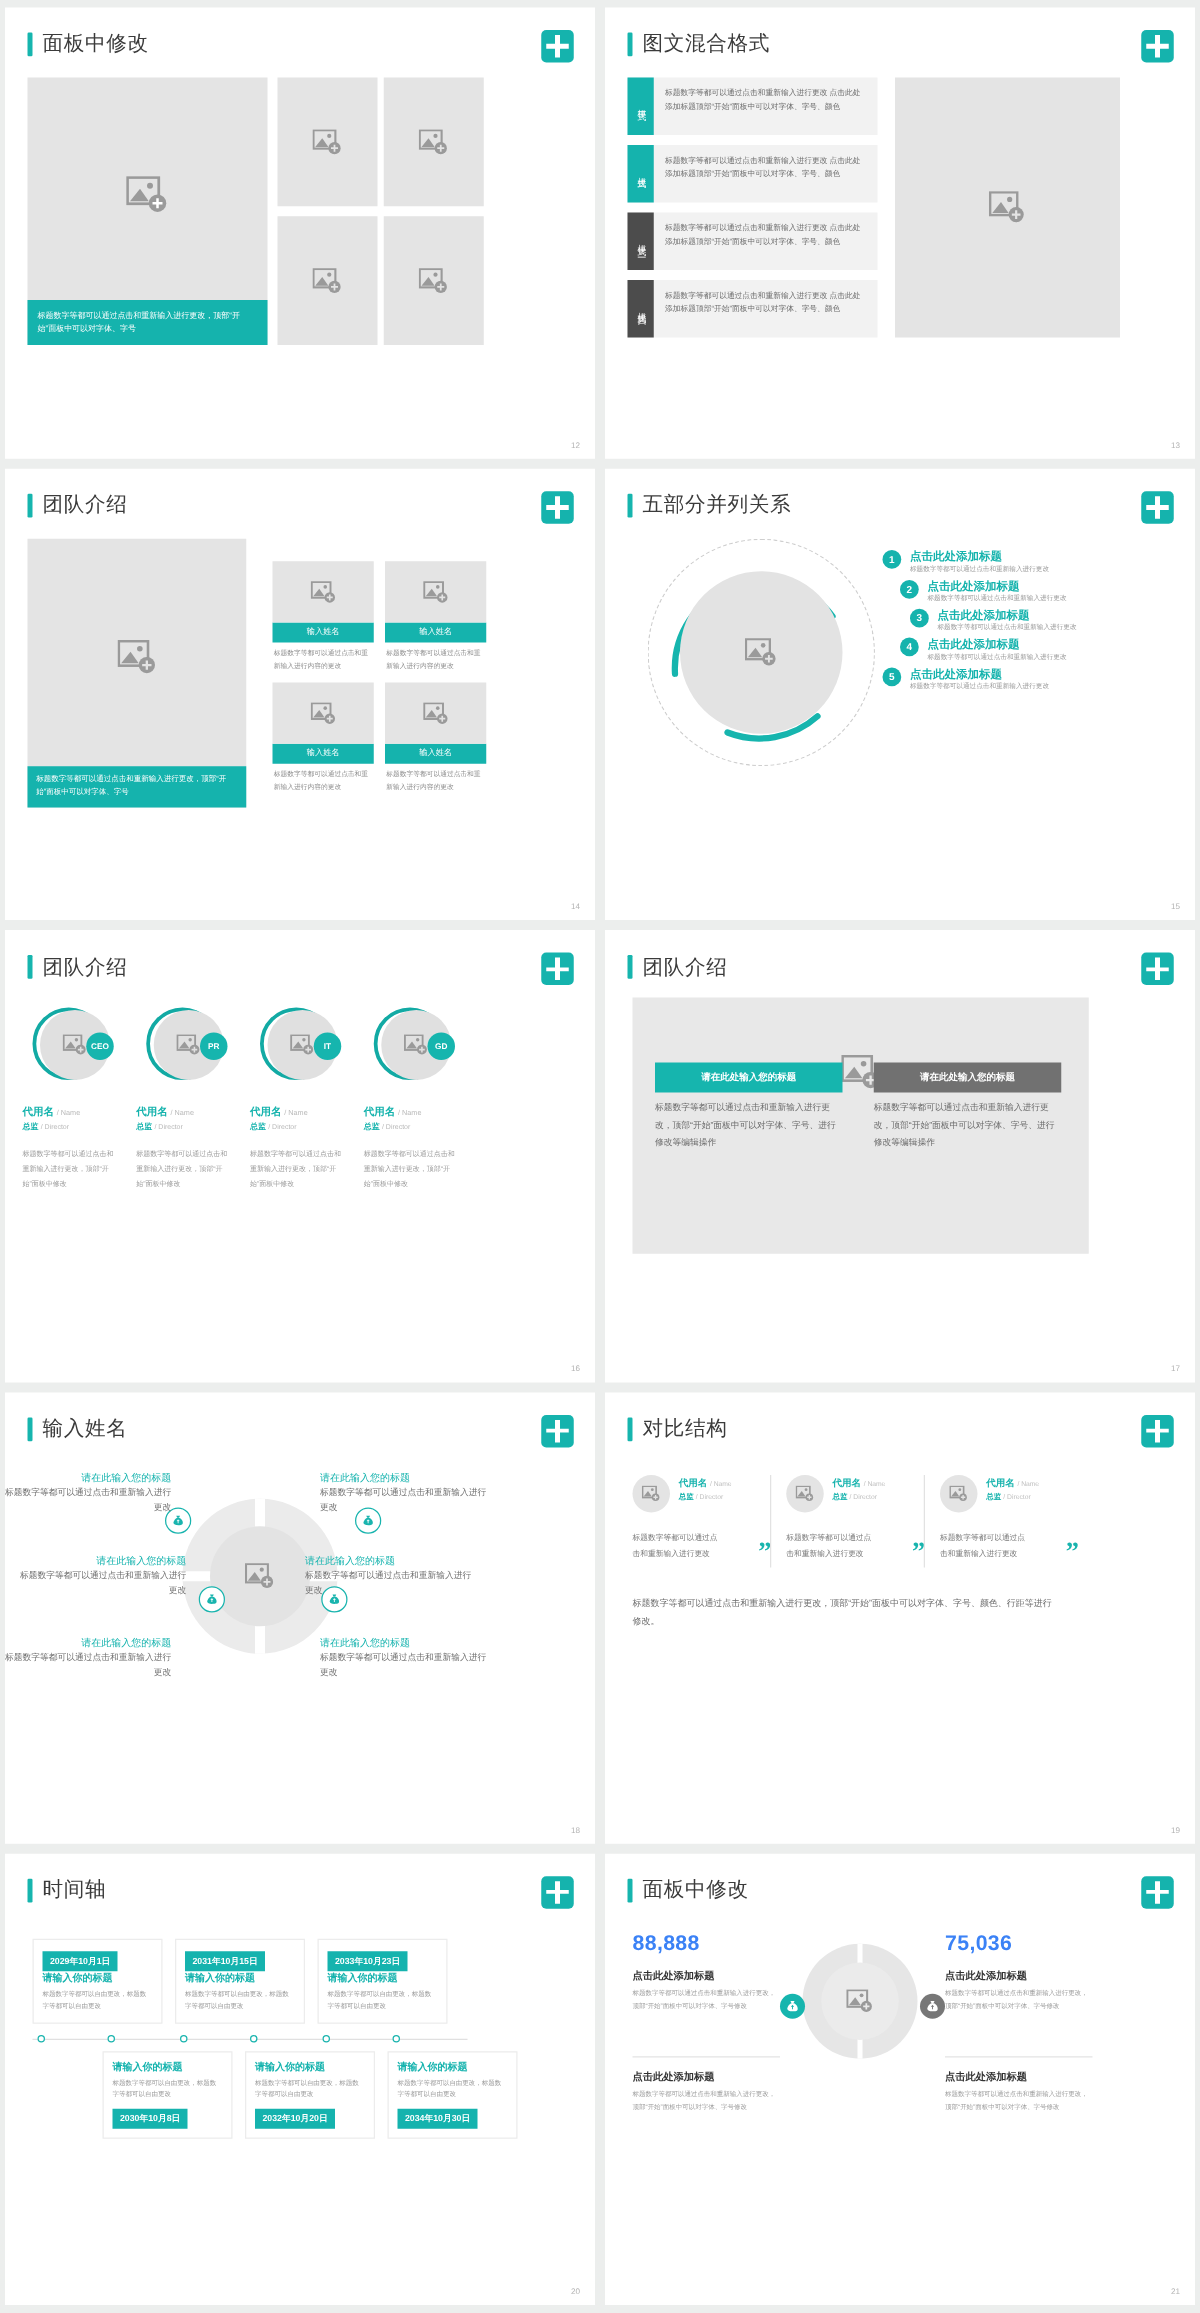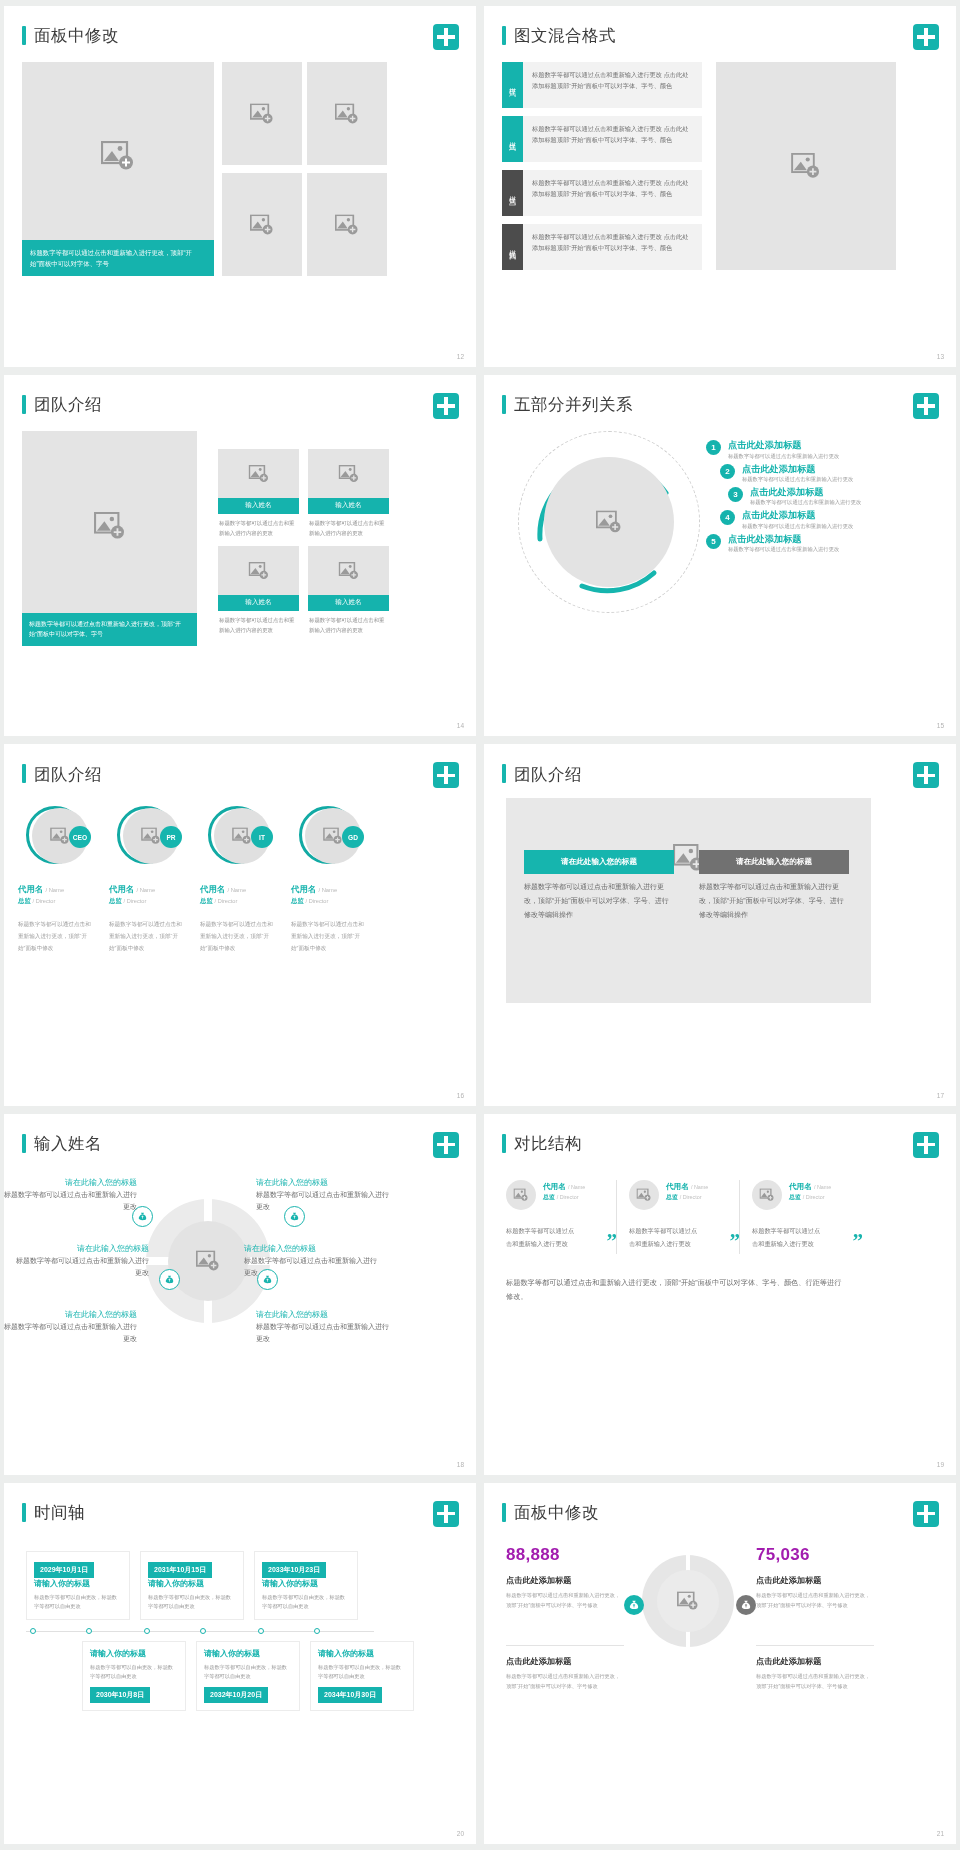--- a/index.html
+++ b/index.html
@@ -118,21 +118,21 @@
   .s20 .card .h{color:#15b3ae;font-size:8px;font-weight:bold;line-height:1.5;}
   .s20 .card .p{color:#9a9a9a;font-size:5.2px;line-height:1.85;margin-top:3px;}
   .s20 .date{display:inline-block;background:#15b3ae;color:#fff;font-size:7px;font-weight:bold;padding:3px 6px;}
   .s20 .up{top:68px;} .s20 .dn{top:158px;}
 
   
   .s21 .donut{position:absolute;left:158px;top:72px;width:92px;height:92px;}
   .s21 .d-out{position:absolute;inset:0;border-radius:50%;background:#e6e6e6;}
   .s21 .d-in{position:absolute;left:15px;top:15px;width:62px;height:62px;border-radius:50%;background:#ebebeb;}
   .s21 .d-gap{position:absolute;background:#fff;}
-  .s21 .num{position:absolute;top:62px;font-size:17px;font-weight:bold;color:#a21caf;letter-spacing:.3px;}
+  .s21 .num{position:absolute;top:62px;font-size:17px;font-weight:bold;color:#3b82f6;letter-spacing:.3px;}
   .s21 .n1{left:22px;} .s21 .n2{left:272px;}
   .s21 .blk{position:absolute;width:118px;}
   .s21 .blk .h{font-size:8.2px;font-weight:bold;color:#333;line-height:1.5;}
   .s21 .blk .p{font-size:5.2px;color:#9d9d9d;line-height:1.95;margin-top:3px;}
   .s21 .hr{position:absolute;width:118px;height:1px;background:#e3e3e3;}
   .s21 .badge{position:absolute;width:20px;height:20px;border-radius:50%;display:flex;align-items:center;justify-content:center;}
   .s21 .b-l{left:140px;top:112px;background:#16b5ae;}
   .s21 .b-r{left:252px;top:112px;background:#777;}
 </style>
 </head>

